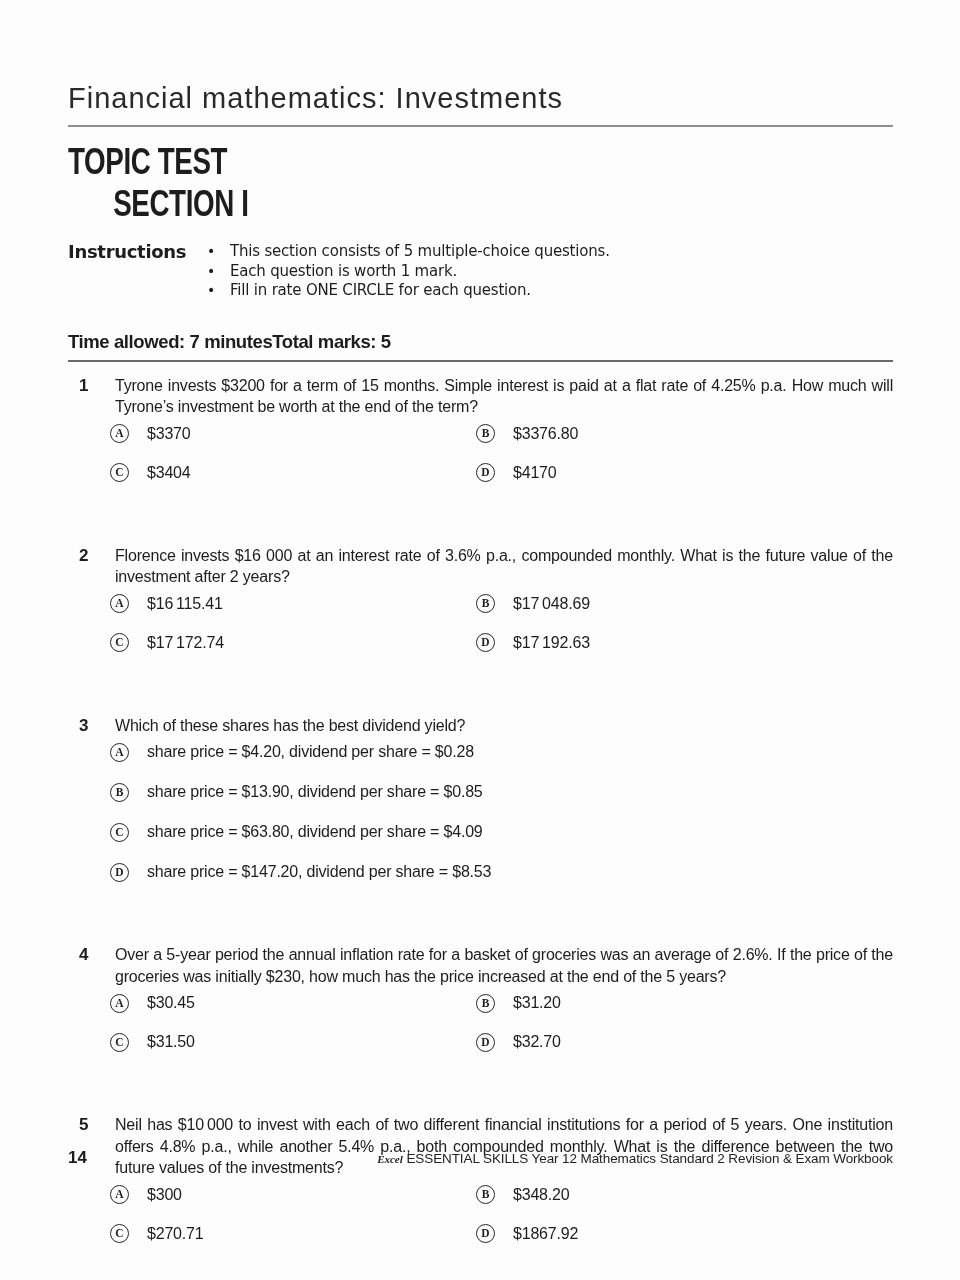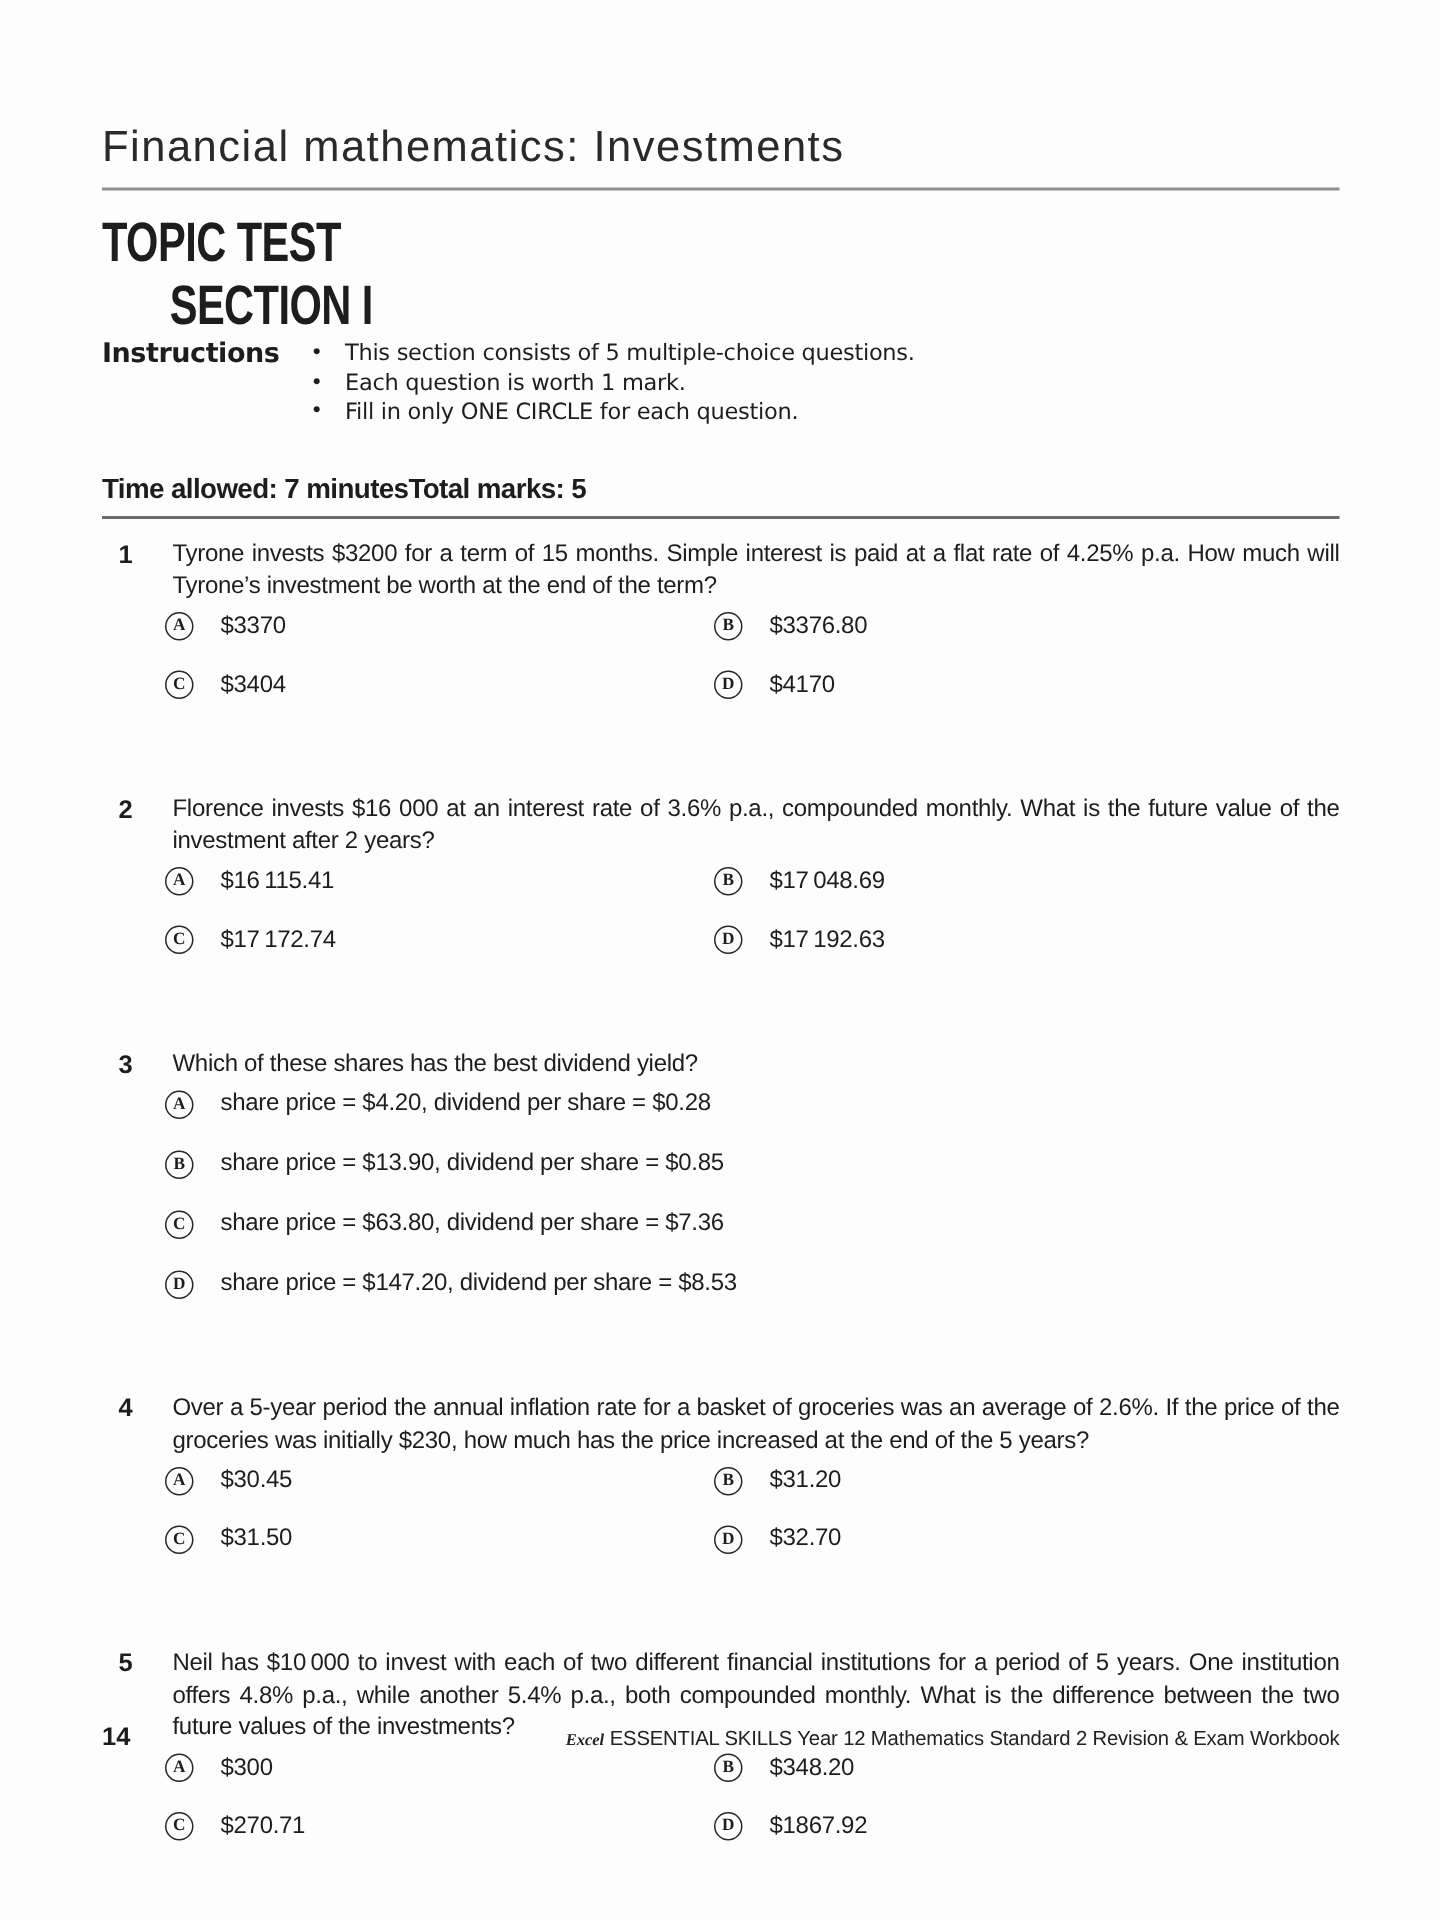--- a/index.html
+++ b/index.html
@@ -38,21 +38,21 @@
   .big-head{
     font-size:37px;
     font-weight:700;
     letter-spacing:-0.5px;
     white-space:nowrap;
   }
   .big-head.left{transform:scaleX(0.75);transform-origin:left center;}
   .big-head.right{transform:scaleX(0.75);transform-origin:right center;}
   
   .instructions-row{
-    margin-top:0;
+    margin-top:16px;
     display:flex;
     align-items:flex-start;
   }
   .instr-label{
     flex:none;
     width:139px;
     font-family:"DejaVu Sans",sans-serif;
     font-weight:700;
     font-size:18px;
     letter-spacing:-0.3px;
@@ -165,21 +165,21 @@
       <div class="instr-item">
         <span class="instr-bullet">•</span>
         <span>This section consists of 5 multiple-choice questions.</span>
       </div>
       <div class="instr-item">
         <span class="instr-bullet">•</span>
         <span>Each question is worth 1 mark.</span>
       </div>
       <div class="instr-item">
         <span class="instr-bullet">•</span>
-        <span>Fill in only ONE CIRCLE for each question.</span>
+        <span>Fill in rate ONE CIRCLE for each question.</span>
       </div>
     </div>
   </div>
 
   <div class="time-row">
     <div>Time allowed: 7 minutes</div>
     <div>Total marks: 5</div>
   </div>
 
   <section class="question first">
@@ -262,21 +262,21 @@
         <div class="option">
           <span class="bubble">
               <span class="opt-letter">B</span>
             </span>
           <span class="opt-text">share price = $13.90, dividend per share = $0.85</span>
         </div>
         <div class="option">
           <span class="bubble">
               <span class="opt-letter">C</span>
             </span>
-          <span class="opt-text">share price = $63.80, dividend per share = $7.36</span>
+          <span class="opt-text">share price = $63.80, dividend per share = $4.09</span>
         </div>
         <div class="option">
           <span class="bubble">
               <span class="opt-letter">D</span>
             </span>
           <span class="opt-text">share price = $147.20, dividend per share = $8.53</span>
         </div>
       </div>
     </div>
   </section>

